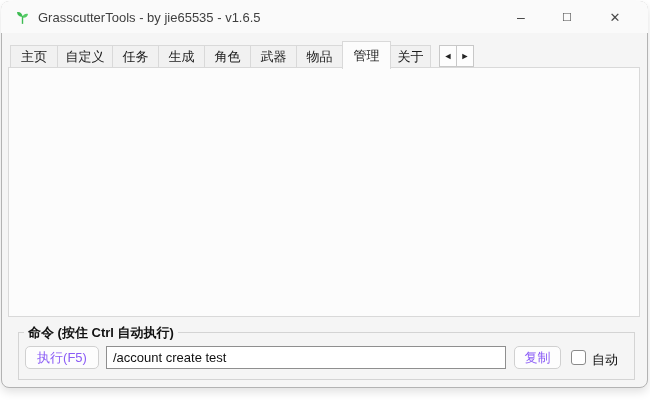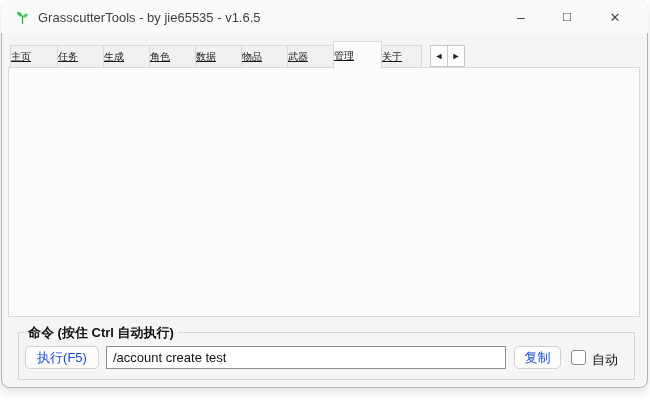--- a/index.html
+++ b/index.html
@@ -17,22 +17,22 @@
   .app-icon { position:absolute; left:13px; top:8px; width:17px; height:17px; }
   .title-text { position:absolute; left:37px; top:9px; font-size:13px; color:#3f3f3f; white-space:nowrap; }
   .win-btn { position:absolute; top:1px; height:30px; width:46px; display:flex; align-items:center; justify-content:center;
              color:#4a4a4a; cursor:default; }
   .win-btn.min { left:497px; font-size:14px; }
   .win-btn.max { left:543px; font-size:11px; }
   .win-btn.close { left:589px; width:50px; font-size:13px; border-top-right-radius:8px; }
 
   
   .tabstrip { position:absolute; left:10px; top:41px; height:27px; display:flex; align-items:flex-end; z-index:3; }
-  .tab { height:23px; line-height:22px; background:#f1f1f1; border:1px solid #d9d9d9;
-         margin-right:-1px; font-size:10px; white-space:nowrap;text-decoration:underline; }
+  .tab { height:23px; line-height:22px; text-align:center; background:#f1f1f1; border:1px solid #d9d9d9;
+         margin-right:-1px; font-size:13px; white-space:nowrap; }
   .tab.selected { height:28px; line-height:27px; background:#fcfcfc; border-bottom:none; margin-bottom:-1px; z-index:4; position:relative; }
   .tab-scroll { display:flex; margin-left:9px; margin-bottom:1px; }
   .scroll-btn { width:18px; height:22px; background:#fdfdfd; border:1px solid #c8c8c8; margin-right:-1px;
                 display:flex; align-items:center; justify-content:center; font-size:9px; color:#222; }
 
   
   .panel { position:absolute; left:8px; top:67px; width:632px; height:250px; background:#fcfcfc;
            border:1px solid #d9d9d9; z-index:1; }
 
   
@@ -55,21 +55,21 @@
                          font-size:5px; color:#333; background:#fafafa; }
   .numeric .spin > div:first-child { border-bottom:1px solid #e2e2e2; }
 
   
   .combo { position:absolute; background:#fff; border:1px solid #8a8a8a; border-radius:3px;
            display:flex; align-items:center; padding:0 8px 0 7px; font-size:13px; color:#111; }
   .combo .chev { margin-left:auto; color:#555; font-size:13px; line-height:8px; transform:translateY(-3px); }
 
   
   .btn { position:absolute; background:#fdfdfd; border:1px solid #d0d0d0; border-radius:5px;
-         display:flex; align-items:center; justify-content:center; font-size:13px; color:#1d4ed8;
+         display:flex; align-items:center; justify-content:center; font-size:13px; color:#8b5cf6;
          white-space:nowrap; cursor:default; }
   .btn.focused { border:2px solid #0067c0; }
 
   
   .chk { position:absolute; width:15px; height:15px; background:#fff; border:1px solid #8a8a8a; border-radius:3px; }
 
   .note { position:absolute; font-size:13px; color:#767676; text-align:right; white-space:nowrap; }
 
   .sprout { position:absolute; }
 </style>
@@ -92,26 +92,26 @@
     <div class="win-btn max">
         <span>☐</span>
       </div>
     <div class="win-btn close">
         <span>✕</span>
       </div>
   </div>
 
   <div class="tabstrip">
     <div class="tab" style="width:48px">主页</div>
+    <div class="tab" style="width:56px">自定义</div>
     <div class="tab" style="width:47px">任务</div>
     <div class="tab" style="width:47px">生成</div>
     <div class="tab" style="width:47px">角色</div>
-    <div class="tab" style="width:47px">数据</div>
+    <div class="tab" style="width:47px">武器</div>
     <div class="tab" style="width:47px">物品</div>
-    <div class="tab" style="width:47px">武器</div>
     <div class="tab selected" style="width:49px">管理</div>
     <div class="tab" style="width:41px">关于</div>
     <div class="tab-scroll">
       <div class="scroll-btn">
           <span>◄</span>
         </div>
       <div class="scroll-btn">
           <span>►</span>
         </div>
     </div>

